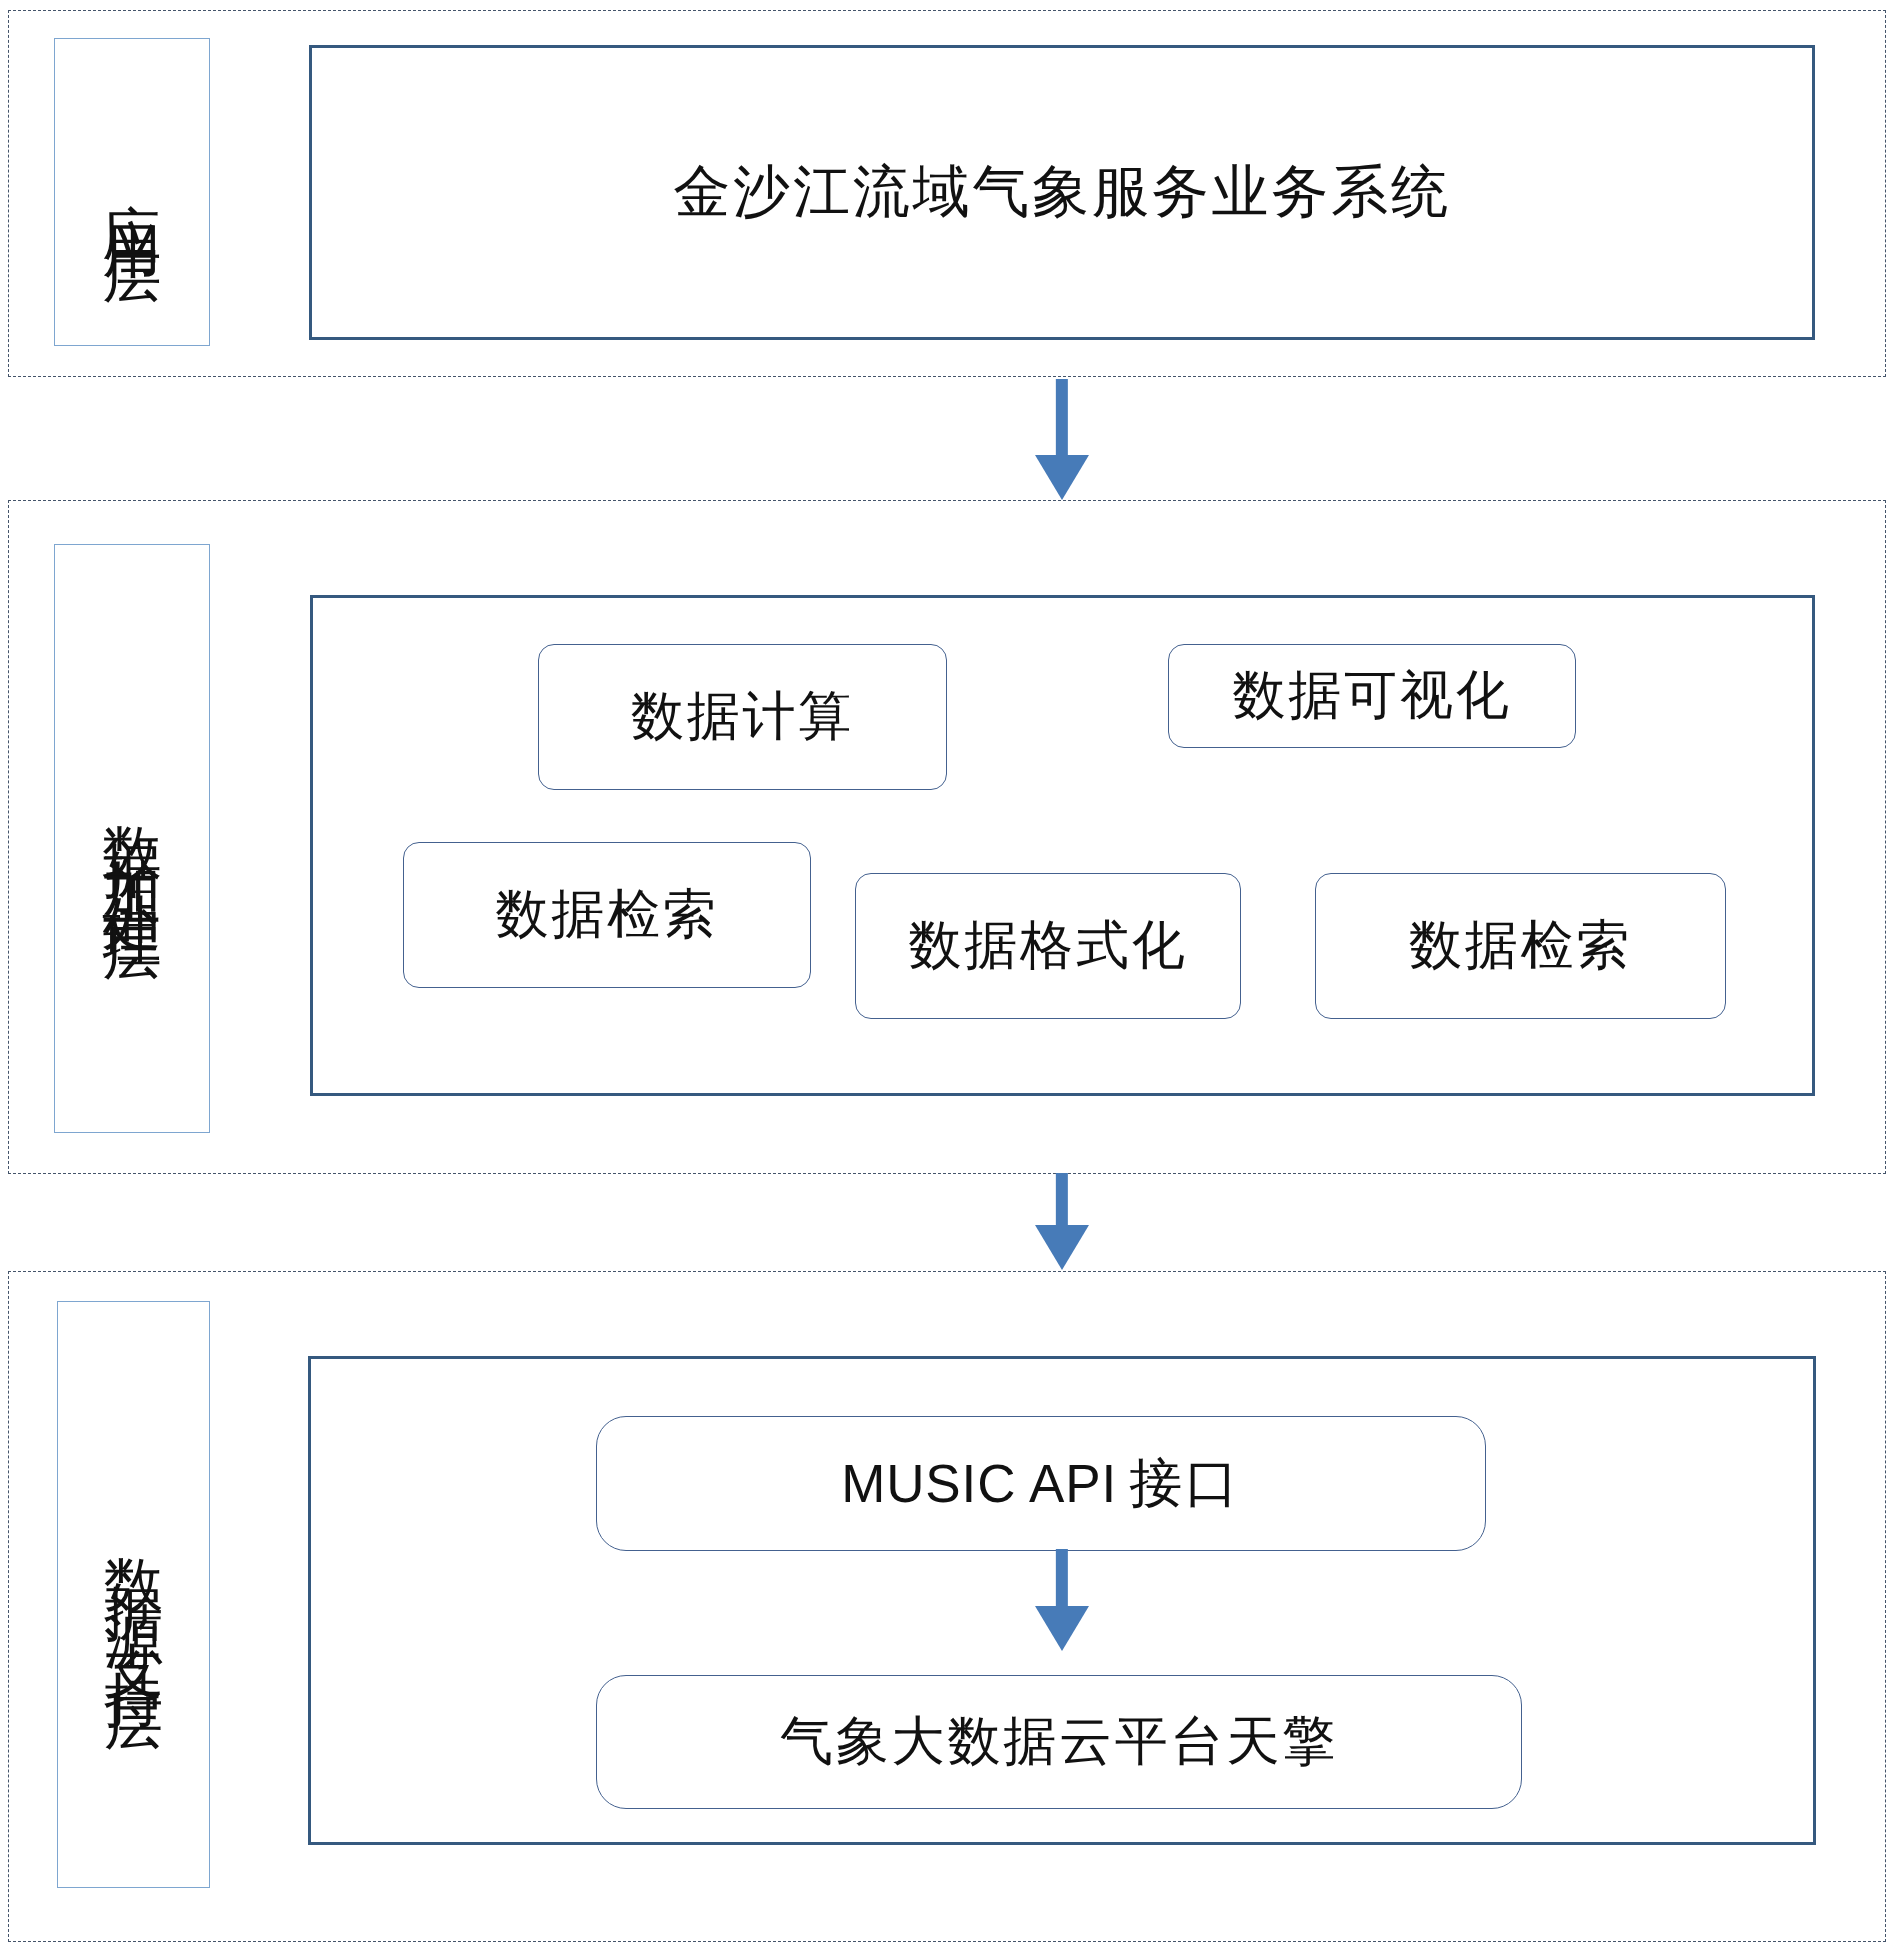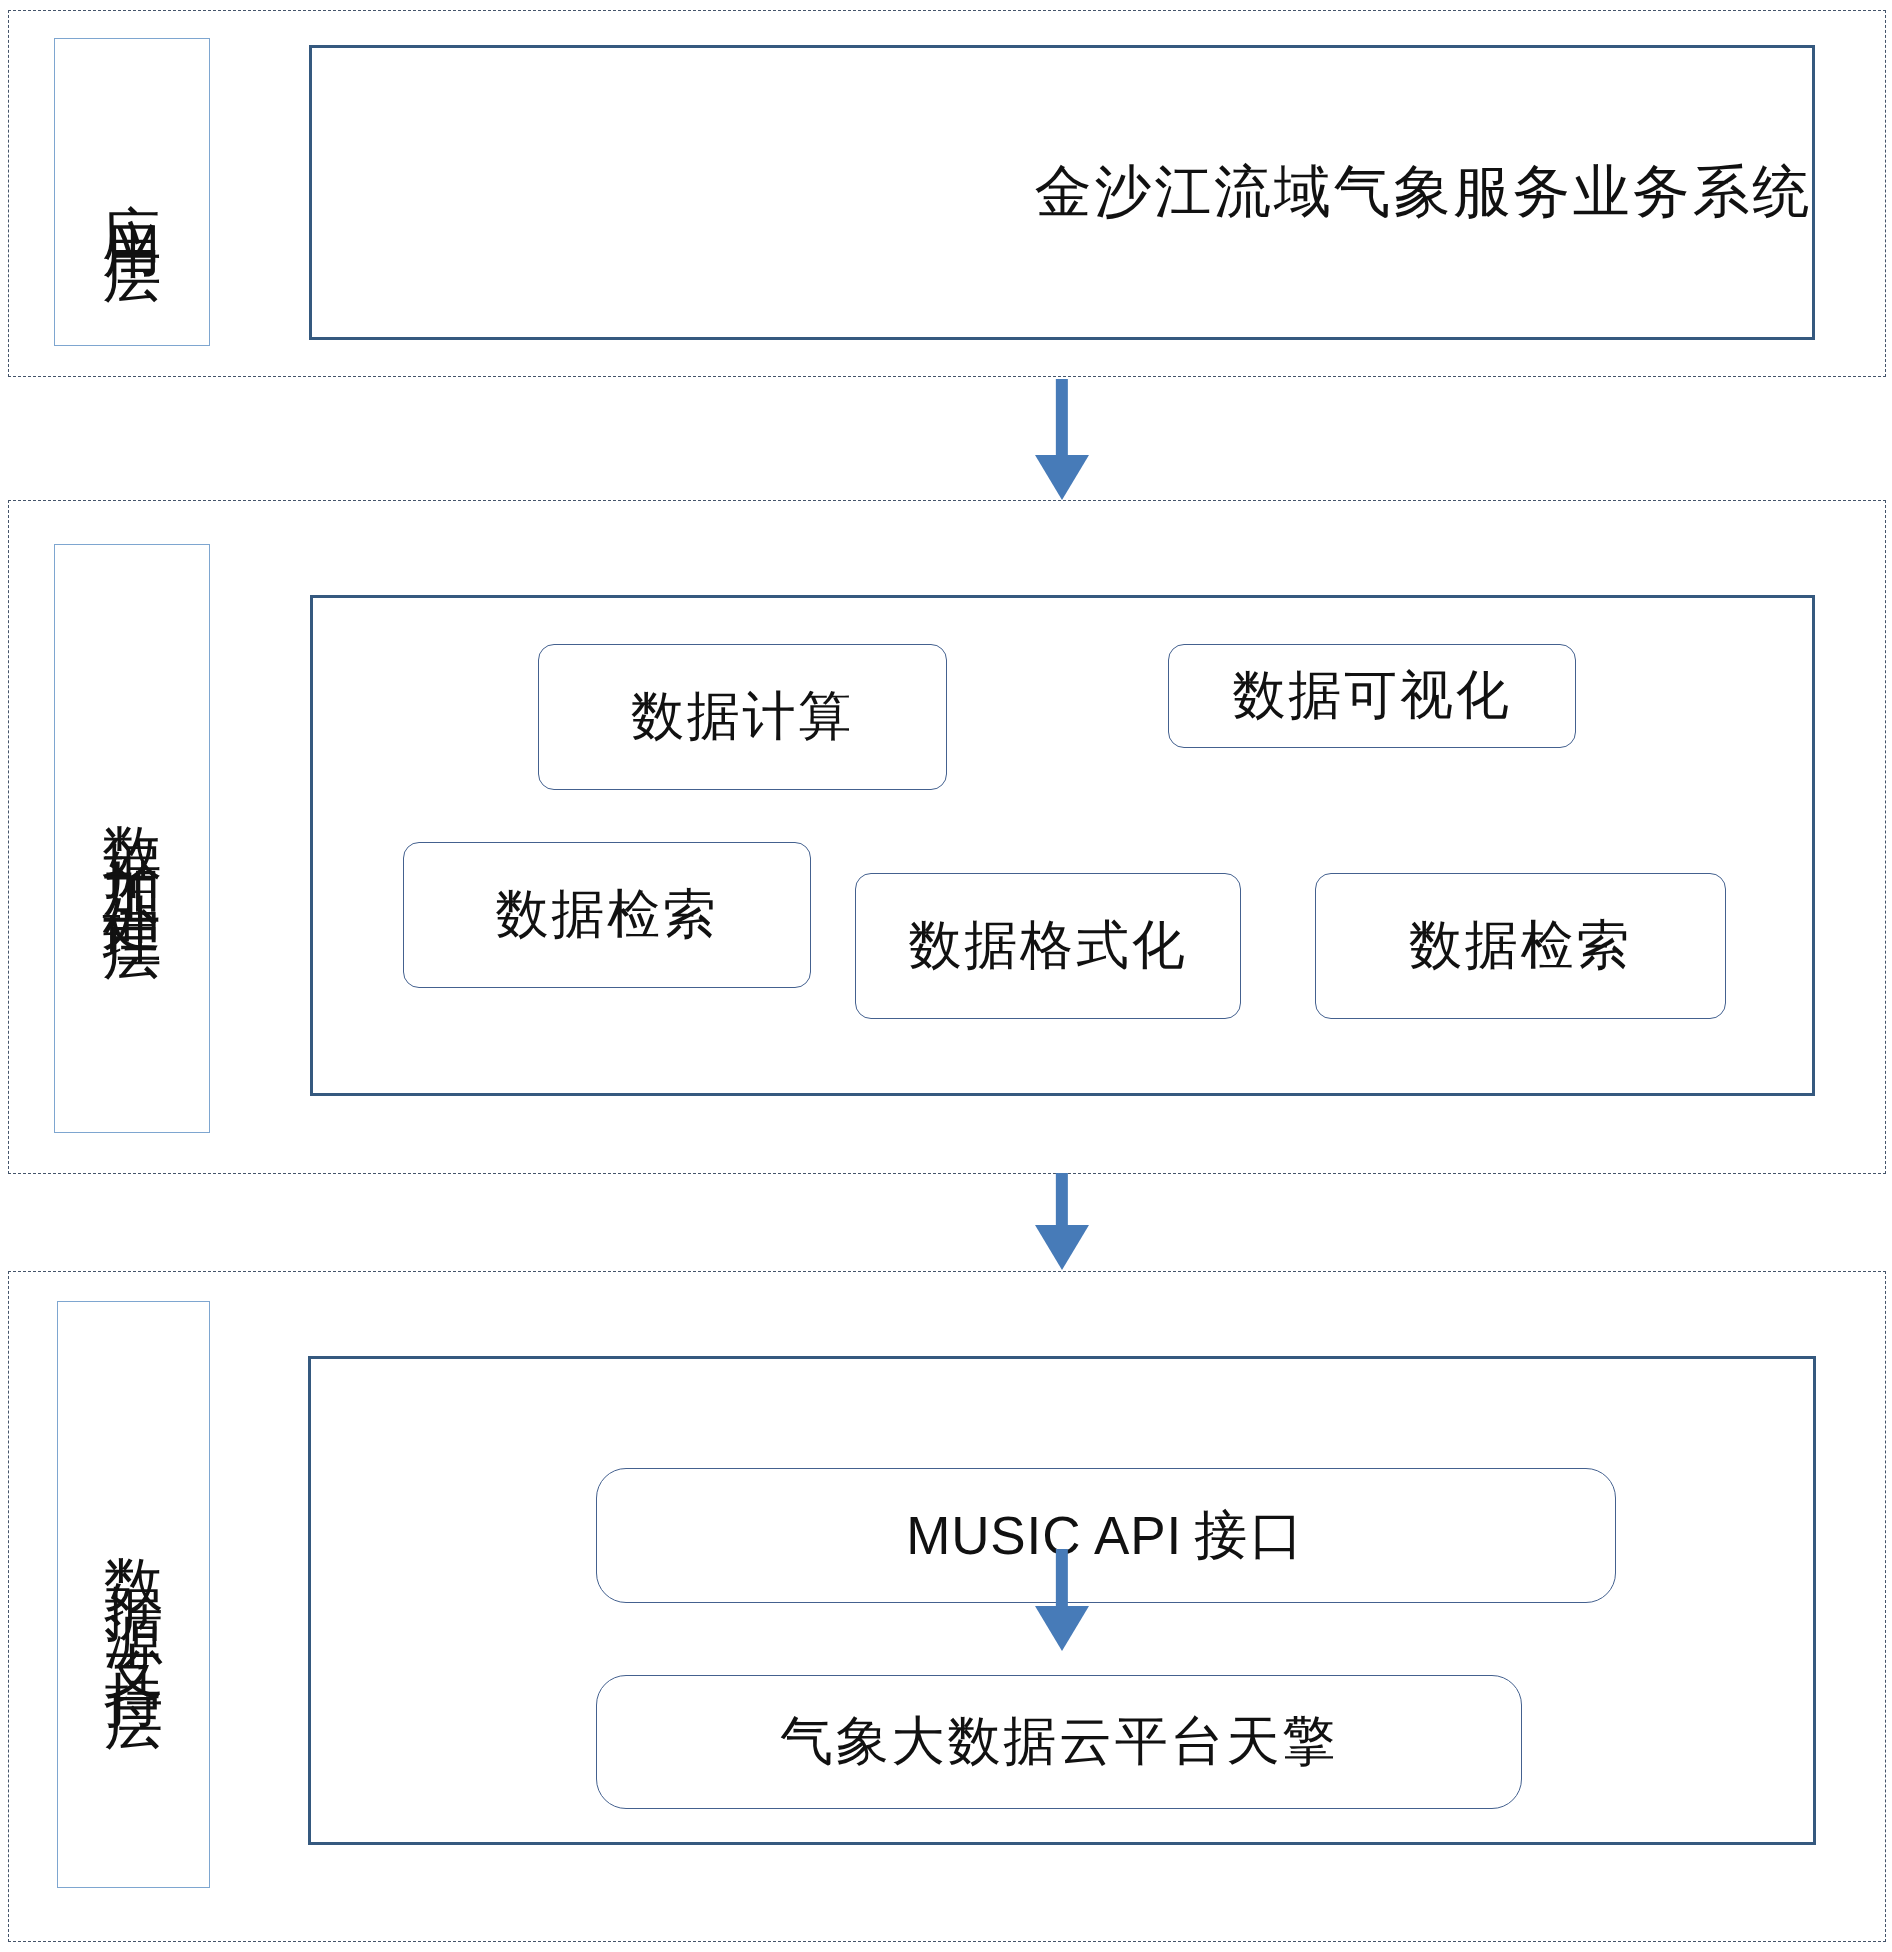--- a/index.html
+++ b/index.html
@@ -31,21 +31,21 @@
     color:#111111;
   }
   .ls-a span{letter-spacing:24.6px;}
   .ls-b span{letter-spacing:17px;}
   .ls-c span{letter-spacing:28px;}
   .bigbox{
     position:absolute;
     border:3.8px solid #35597f;
     box-sizing:border-box;
     background:#ffffff;
-    display:flex;align-items:center;justify-content:flex-end;
+    display:flex;align-items:center;justify-content:center;
   }
   .bigbox .title{
     font-size:57px;
     letter-spacing:2.8px;
     white-space:nowrap;
   }
   .rbox{
     position:absolute;
     border:1.9px solid #44618f;
     border-radius:16px;
@@ -88,21 +88,21 @@
   #l2{left:54px;top:544px;width:156px;height:589px;}
   #l3{left:57px;top:1301px;width:153px;height:587px;}
   #b1{left:309px;top:45px;width:1506px;height:295px;}
   #b2{left:310px;top:595px;width:1505px;height:501px;}
   #b3{left:308px;top:1356px;width:1508px;height:489px;}
   #r1{left:538px;top:644px;width:409px;height:146px;}
   #r2{left:1168px;top:644px;width:408px;height:104px;}
   #r3{left:403px;top:842px;width:408px;height:146px;}
   #r4{left:855px;top:873px;width:386px;height:146px;}
   #r5{left:1315px;top:873px;width:411px;height:146px;}
-  #m1{left:596px;top:1468px;width:1020px;height:135px;border-radius:30px;}
+  #m1{left:596px;top:1416px;width:890px;height:135px;border-radius:30px;}
   #m2{left:596px;top:1651px;width:926px;height:134px;border-radius:30px;margin-top:24px;}
   #a1{left:1034px;top:379px;width:55px;height:121px;}
   #a1 .stem{height:78px;}
   #a2{left:1034px;top:1173px;width:55px;height:97px;}
   #a2 .stem{height:55px;}
   #a3{left:1034px;top:1549px;width:55px;height:102px;}
   #a3 .stem{height:59px;}
 </style>
 </head>
 <body>

